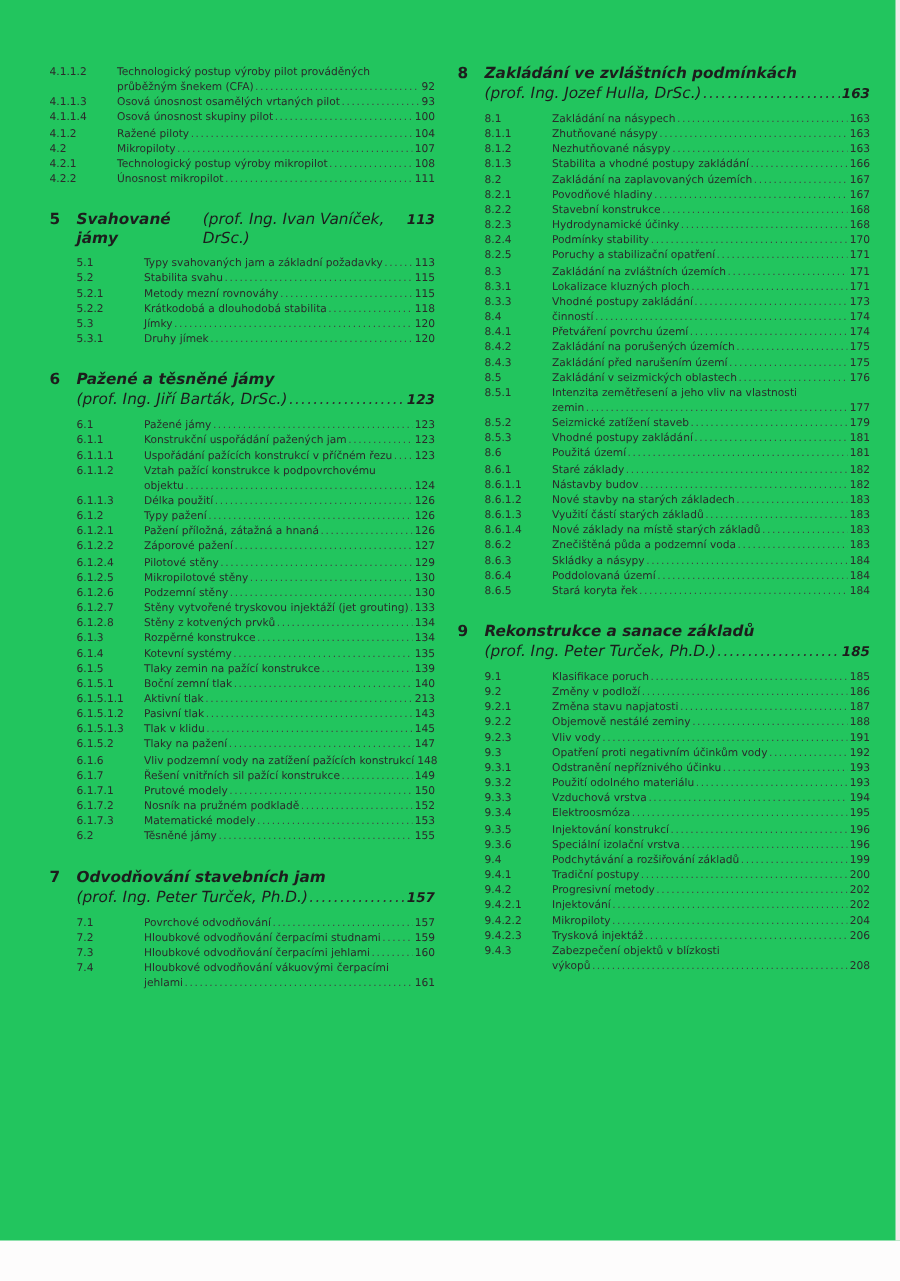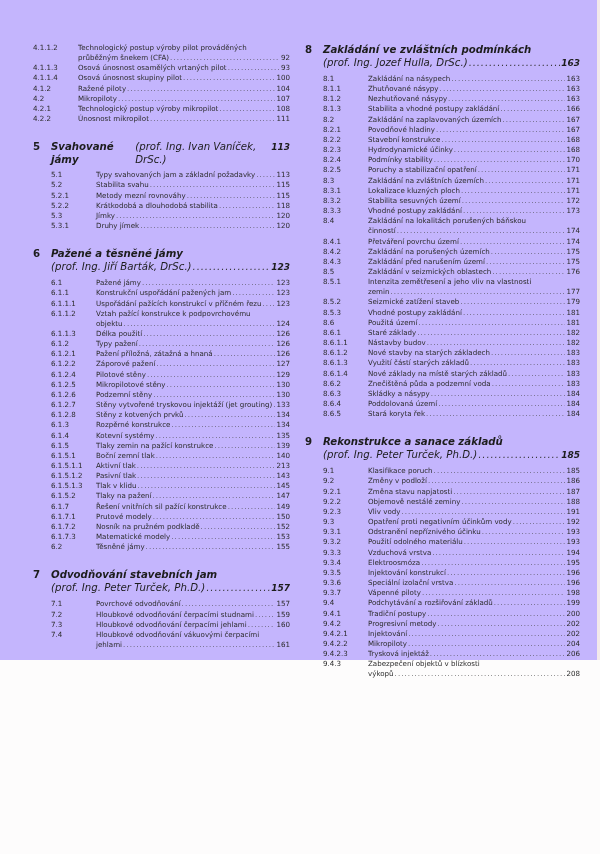--- a/index.html
+++ b/index.html
@@ -4,22 +4,22 @@
 <style>
   html, body { margin: 0; padding: 0; }
   body {
     width: 600px; height: 854px; overflow: hidden;
     background: #fdfcfc;
     font-family: "DejaVu Sans", sans-serif;
     color: #2a2a2a;
     position: relative;
   }
   .page {
-    position: absolute; left: 0; top: 0; width: 600px; height: 660px;
-    background: #c4b5fd;
+    position: absolute; left: 0; top: 0; width: 600px; height: 827px;
+    background: #22c55e;
     border-right: 3px solid #f3e9ea;
     box-sizing: border-box;
   }
   .col { position: absolute; top: 43px; }
   .col-left { left: 33px; width: 257px; }
   .col-right { left: 305px; width: 275px; }
 
   .section { margin: 0; }
   .chapter-head {
     position: relative;
@@ -446,20 +446,30 @@
               <span class="code">6.1.5.2</span>
               <div class="body">
                 <div class="line">
                   <span class="txt">Tlaky na pažení</span>
                   <span class="fill"></span>
                   <span class="pg">147</span>
                 </div>
               </div>
             </div>
             <div class="entry">
+              <span class="code">6.1.6</span>
+              <div class="body">
+                <div class="line">
+                  <span class="txt">Vliv podzemní vody na zatížení pažících konstrukcí</span>
+                  <span class="fill"></span>
+                  <span class="pg">148</span>
+                </div>
+              </div>
+            </div>
+            <div class="entry">
               <span class="code">6.1.7</span>
               <div class="body">
                 <div class="line">
                   <span class="txt">Řešení vnitřních sil pažící konstrukce</span>
                   <span class="fill"></span>
                   <span class="pg">149</span>
                 </div>
               </div>
             </div>
             <div class="entry">
@@ -694,45 +704,32 @@
               <span class="code">8.3.1</span>
               <div class="body">
                 <div class="line">
                   <span class="txt">Lokalizace kluzných ploch</span>
                   <span class="fill"></span>
                   <span class="pg">171</span>
                 </div>
               </div>
             </div>
             <div class="entry">
-              <span class="code">8.3.2</span>
-              <div class="body">
-                <div class="line">
-                  <span class="txt">Stabilita sesuvných území</span>
-                  <span class="fill"></span>
-                  <span class="pg">172</span>
-                </div>
-              </div>
-            </div>
-            <div class="entry">
               <span class="code">8.3.3</span>
               <div class="body">
                 <div class="line">
                   <span class="txt">Vhodné postupy zakládání</span>
                   <span class="fill"></span>
                   <span class="pg">173</span>
                 </div>
               </div>
             </div>
             <div class="entry">
               <span class="code">8.4</span>
               <div class="body">
-                <div class="line">
-                  <span class="txt">Zakládání na lokalitách porušených báňskou</span>
-                </div>
                 <div class="line">
                   <span class="txt">činností</span>
                   <span class="fill"></span>
                   <span class="pg">174</span>
                 </div>
               </div>
             </div>
             <div class="entry">
               <span class="code">8.4.1</span>
               <div class="body">
@@ -1036,30 +1033,20 @@
               <span class="code">9.3.6</span>
               <div class="body">
                 <div class="line">
                   <span class="txt">Speciální izolační vrstva</span>
                   <span class="fill"></span>
                   <span class="pg">196</span>
                 </div>
               </div>
             </div>
             <div class="entry">
-              <span class="code">9.3.7</span>
-              <div class="body">
-                <div class="line">
-                  <span class="txt">Vápenné piloty</span>
-                  <span class="fill"></span>
-                  <span class="pg">198</span>
-                </div>
-              </div>
-            </div>
-            <div class="entry">
               <span class="code">9.4</span>
               <div class="body">
                 <div class="line">
                   <span class="txt">Podchytávání a rozšiřování základů</span>
                   <span class="fill"></span>
                   <span class="pg">199</span>
                 </div>
               </div>
             </div>
             <div class="entry">

